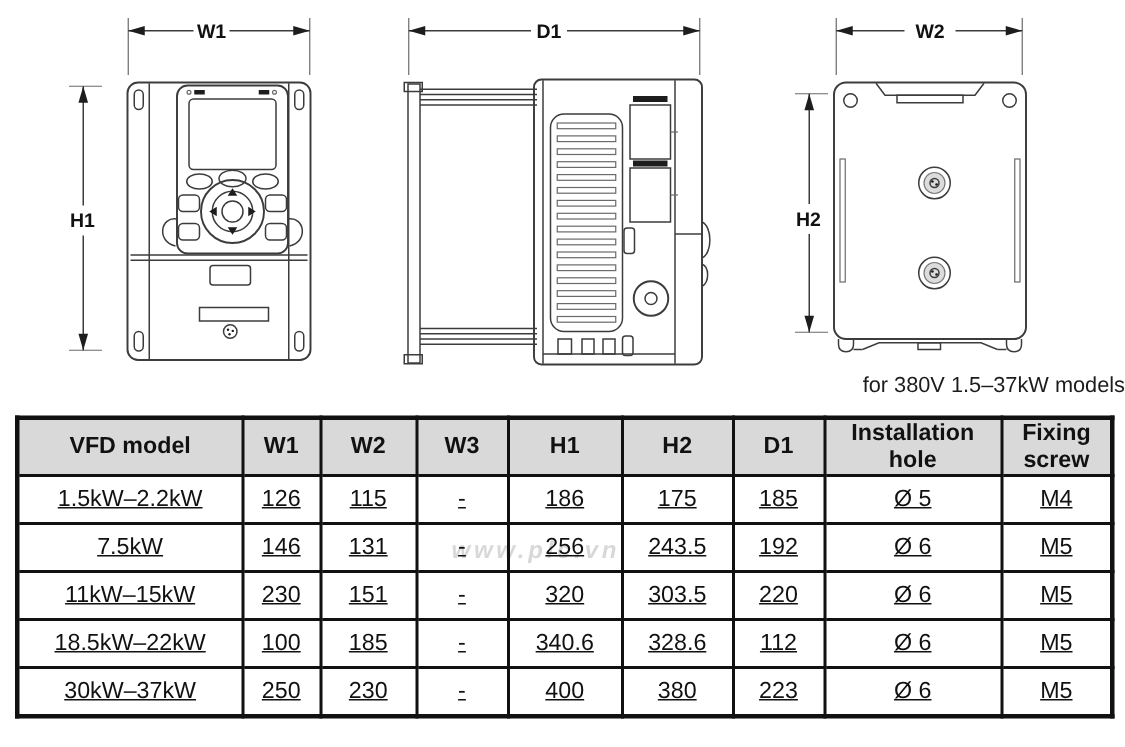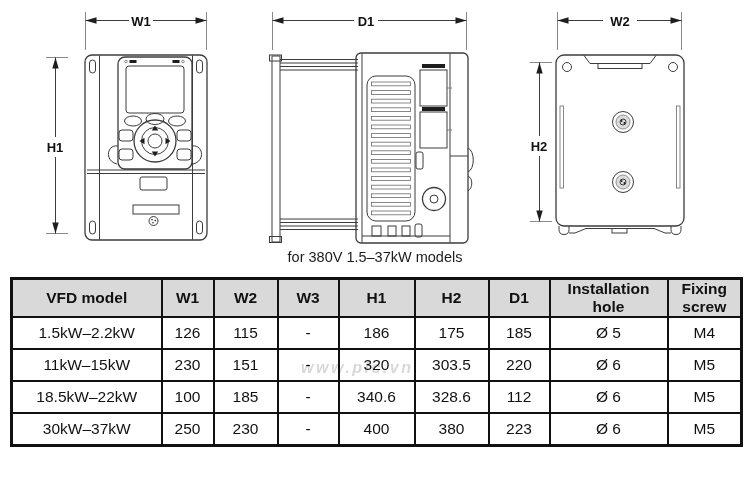--- a/index.html
+++ b/index.html
@@ -9,34 +9,34 @@
   
   #drawings{position:absolute;left:0;top:0;width:750px;height:250px;}
   .ln{fill:none;stroke:#3c3c3c;stroke-width:1;}
   .ln2{fill:none;stroke:#3c3c3c;stroke-width:1.3;}
   .thin{fill:none;stroke:#6a6a6a;stroke-width:0.8;}
   .ah{fill:#1d1d1d;stroke:none;}
   .dimtxt{font:600 13px "Liberation Sans",sans-serif;fill:#111;}
   .grayfill{fill:#dcdcdc;stroke:#7a7a7a;stroke-width:0.8;}
 
   
-  #caption{position:absolute;left:0;top:249px;width:750px;text-align:center;
+  #caption{position:absolute;left:0;top:249px;width:750px;text-align:right;
            font-size:14.5px;color:#1c1c1c;}
 
   
   #watermark{position:absolute;left:301px;top:359px;font-size:16px;font-weight:bold;
              letter-spacing:2.5px;color:rgba(184,184,184,0.55);pointer-events:none;font-style:italic;}
 
   
   #dim-table{position:absolute;left:10px;top:277px;width:730px;border-collapse:collapse;
              table-layout:fixed;border:3px solid #111;}
   #dim-table th,#dim-table td{border:2px solid #111;text-align:center;vertical-align:middle;
              padding:0;font-size:15.5px;line-height:1.15;}
   #dim-table th{background:#d9d9d9;font-weight:bold;height:36px;font-size:15.5px;}
-  #dim-table td{height:30px;background:transparent;}
+  #dim-table td{height:30px;background:transparent;text-decoration:underline;}
 </style>
 </head>
 <body>
 
 <div id="stage">
 
   <svg id="drawings" viewBox="0 0 750 250" xmlns="http://www.w3.org/2000/svg">
 
     <g>
 
@@ -259,20 +259,31 @@
         <td>126</td>
         <td>115</td>
         <td>-</td>
         <td>186</td>
         <td>175</td>
         <td>185</td>
         <td>Ø 5</td>
         <td>M4</td>
       </tr>
       <tr>
+        <td>7.5kW</td>
+        <td>146</td>
+        <td>131</td>
+        <td>-</td>
+        <td>256</td>
+        <td>243.5</td>
+        <td>192</td>
+        <td>Ø 6</td>
+        <td>M5</td>
+      </tr>
+      <tr>
         <td>11kW–15kW</td>
         <td>230</td>
         <td>151</td>
         <td>-</td>
         <td>320</td>
         <td>303.5</td>
         <td>220</td>
         <td>Ø 6</td>
         <td>M5</td>
       </tr>

